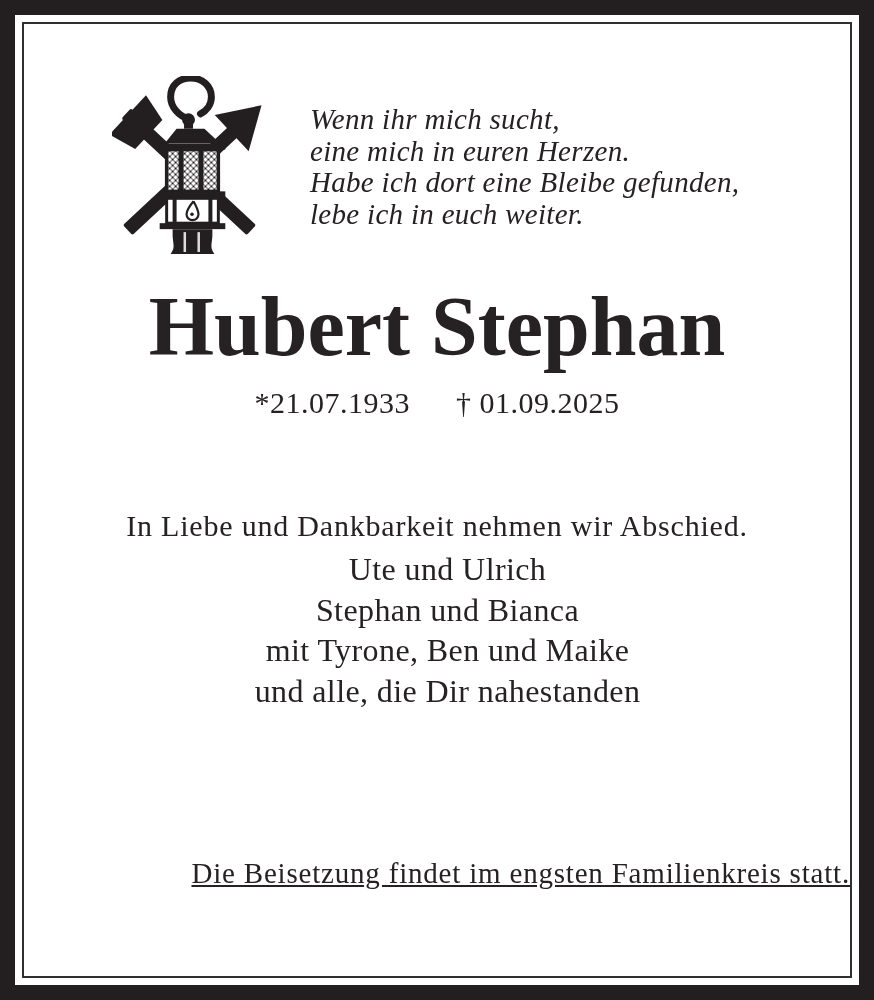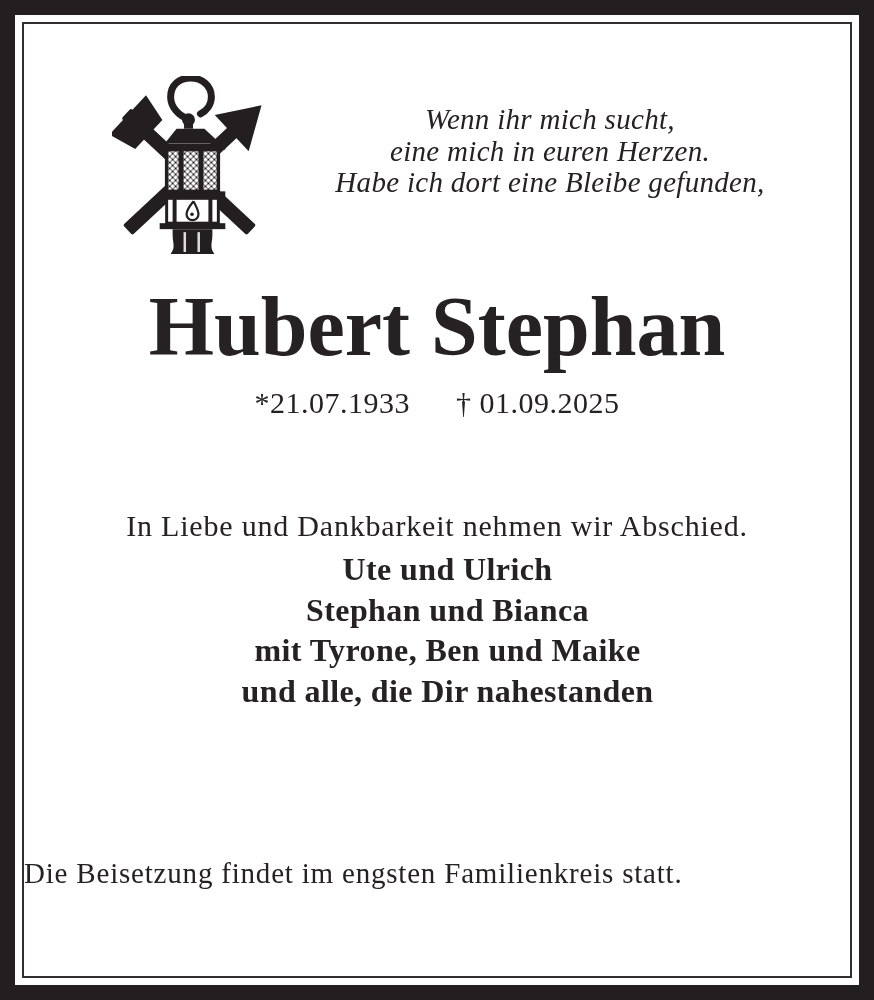--- a/index.html
+++ b/index.html
@@ -32,21 +32,20 @@
     left: 112px;
     top: 76px;
     width: 161px;
     height: 179px;
   }
   .poem {
     position: absolute;
     left: 310px;
     top: 104px;
     width: 480px;
-    text-align: center;
     font-style: italic;
     font-size: 29px;
     line-height: 31.5px;
     letter-spacing: 0.3px;
     white-space: nowrap;
   }
   .deceased-name {
     position: absolute;
     left: 24px;
     right: 24px;
@@ -84,36 +83,37 @@
     white-space: nowrap;
   }
   .mourners {
     position: absolute;
     left: 24px;
     right: 24px;
     top: 549px;
     text-align: center;
     font-size: 32px;
     line-height: 40.5px;
-    font-weight: 700;
+    font-weight: 400;
     letter-spacing: 0.4px;
     white-space: nowrap;
     padding-left: 21px;
   }
   .funeral-note {
     position: absolute;
     left: 24px;
     right: 24px;
     top: 858px;
     margin: 0;
-    text-align: left;
+    text-align: right;
     font-size: 29px;
     line-height: 31px;
     letter-spacing: 0.8px;
     white-space: nowrap;
+    text-decoration: underline;
   }
 </style>
 </head>
 <body>
 
 <div class="page">
 
   <div class="outer-frame"></div>
   <div class="inner-frame"></div>
 
@@ -166,20 +166,21 @@
       <path d="M60,154 h40 v6 c0,4 -1,8 -1,11 0,4 2,6 3,8 h-44 c1,-2 3,-4 3,-8 0,-3 -1,-7 -1,-11 z" fill="#231f20"></path>
       <rect x="71" y="157" width="2.5" height="20" fill="#ffffff" opacity="0.85"></rect>
       <rect x="85" y="157" width="2.5" height="20" fill="#ffffff" opacity="0.85"></rect>
     </g>
   </svg>
 
   <div class="poem">
     <div>Wenn ihr mich sucht,</div>
     <div>eine mich in euren Herzen.</div>
     <div>Habe ich dort eine Bleibe gefunden,</div>
+    <div>lebe ich in euch weiter.</div>
   </div>
 
   <h1 class="deceased-name">Hubert Stephan</h1>
 
   <div class="dates">
     <span class="birth">*21.07.1933</span><span class="death">† 01.09.2025</span>
   </div>
 
   <p class="farewell">In Liebe und Dankbarkeit nehmen wir Abschied.</p>
 

